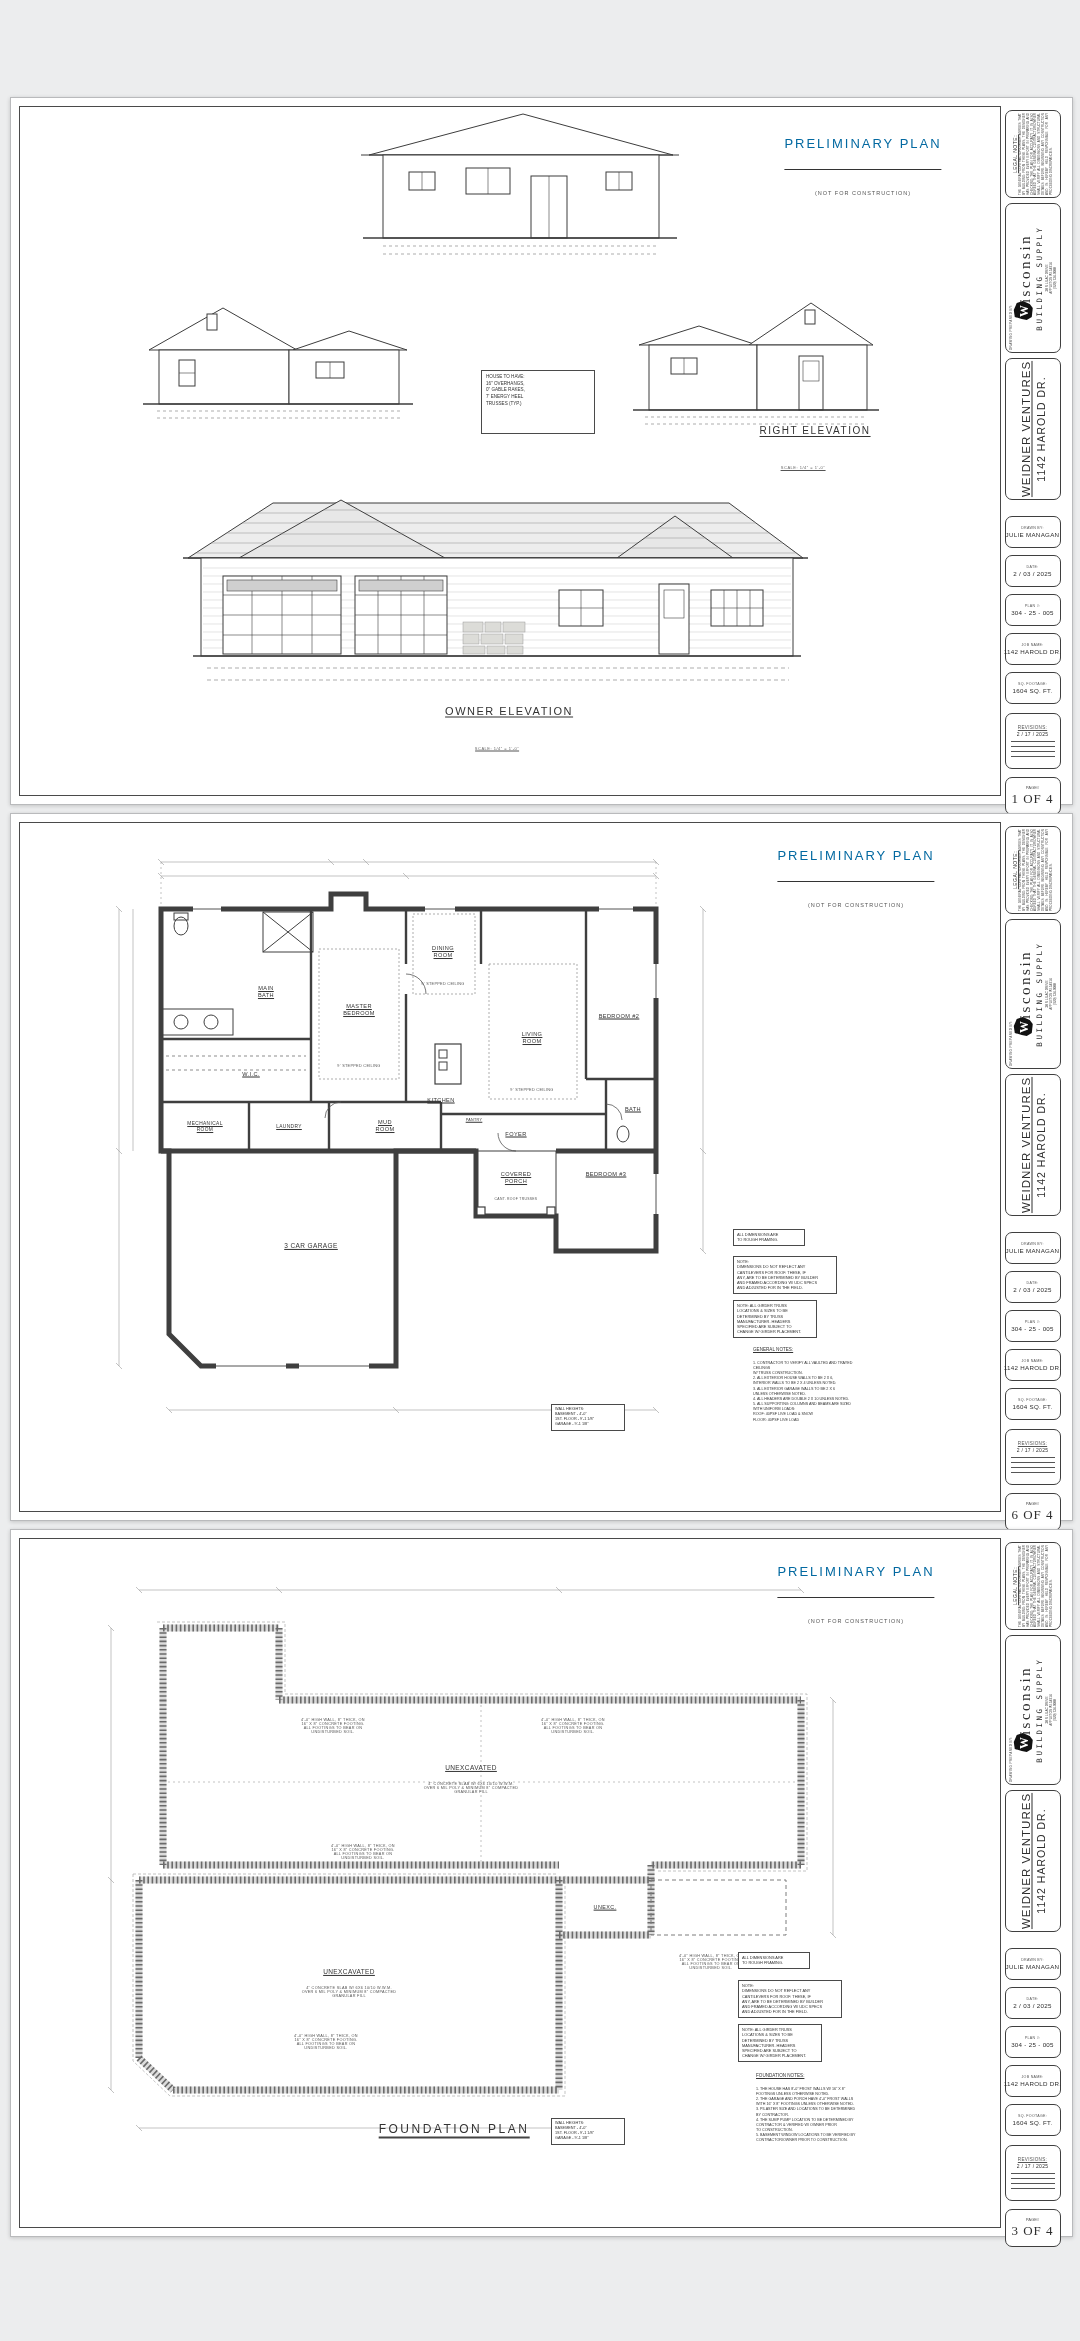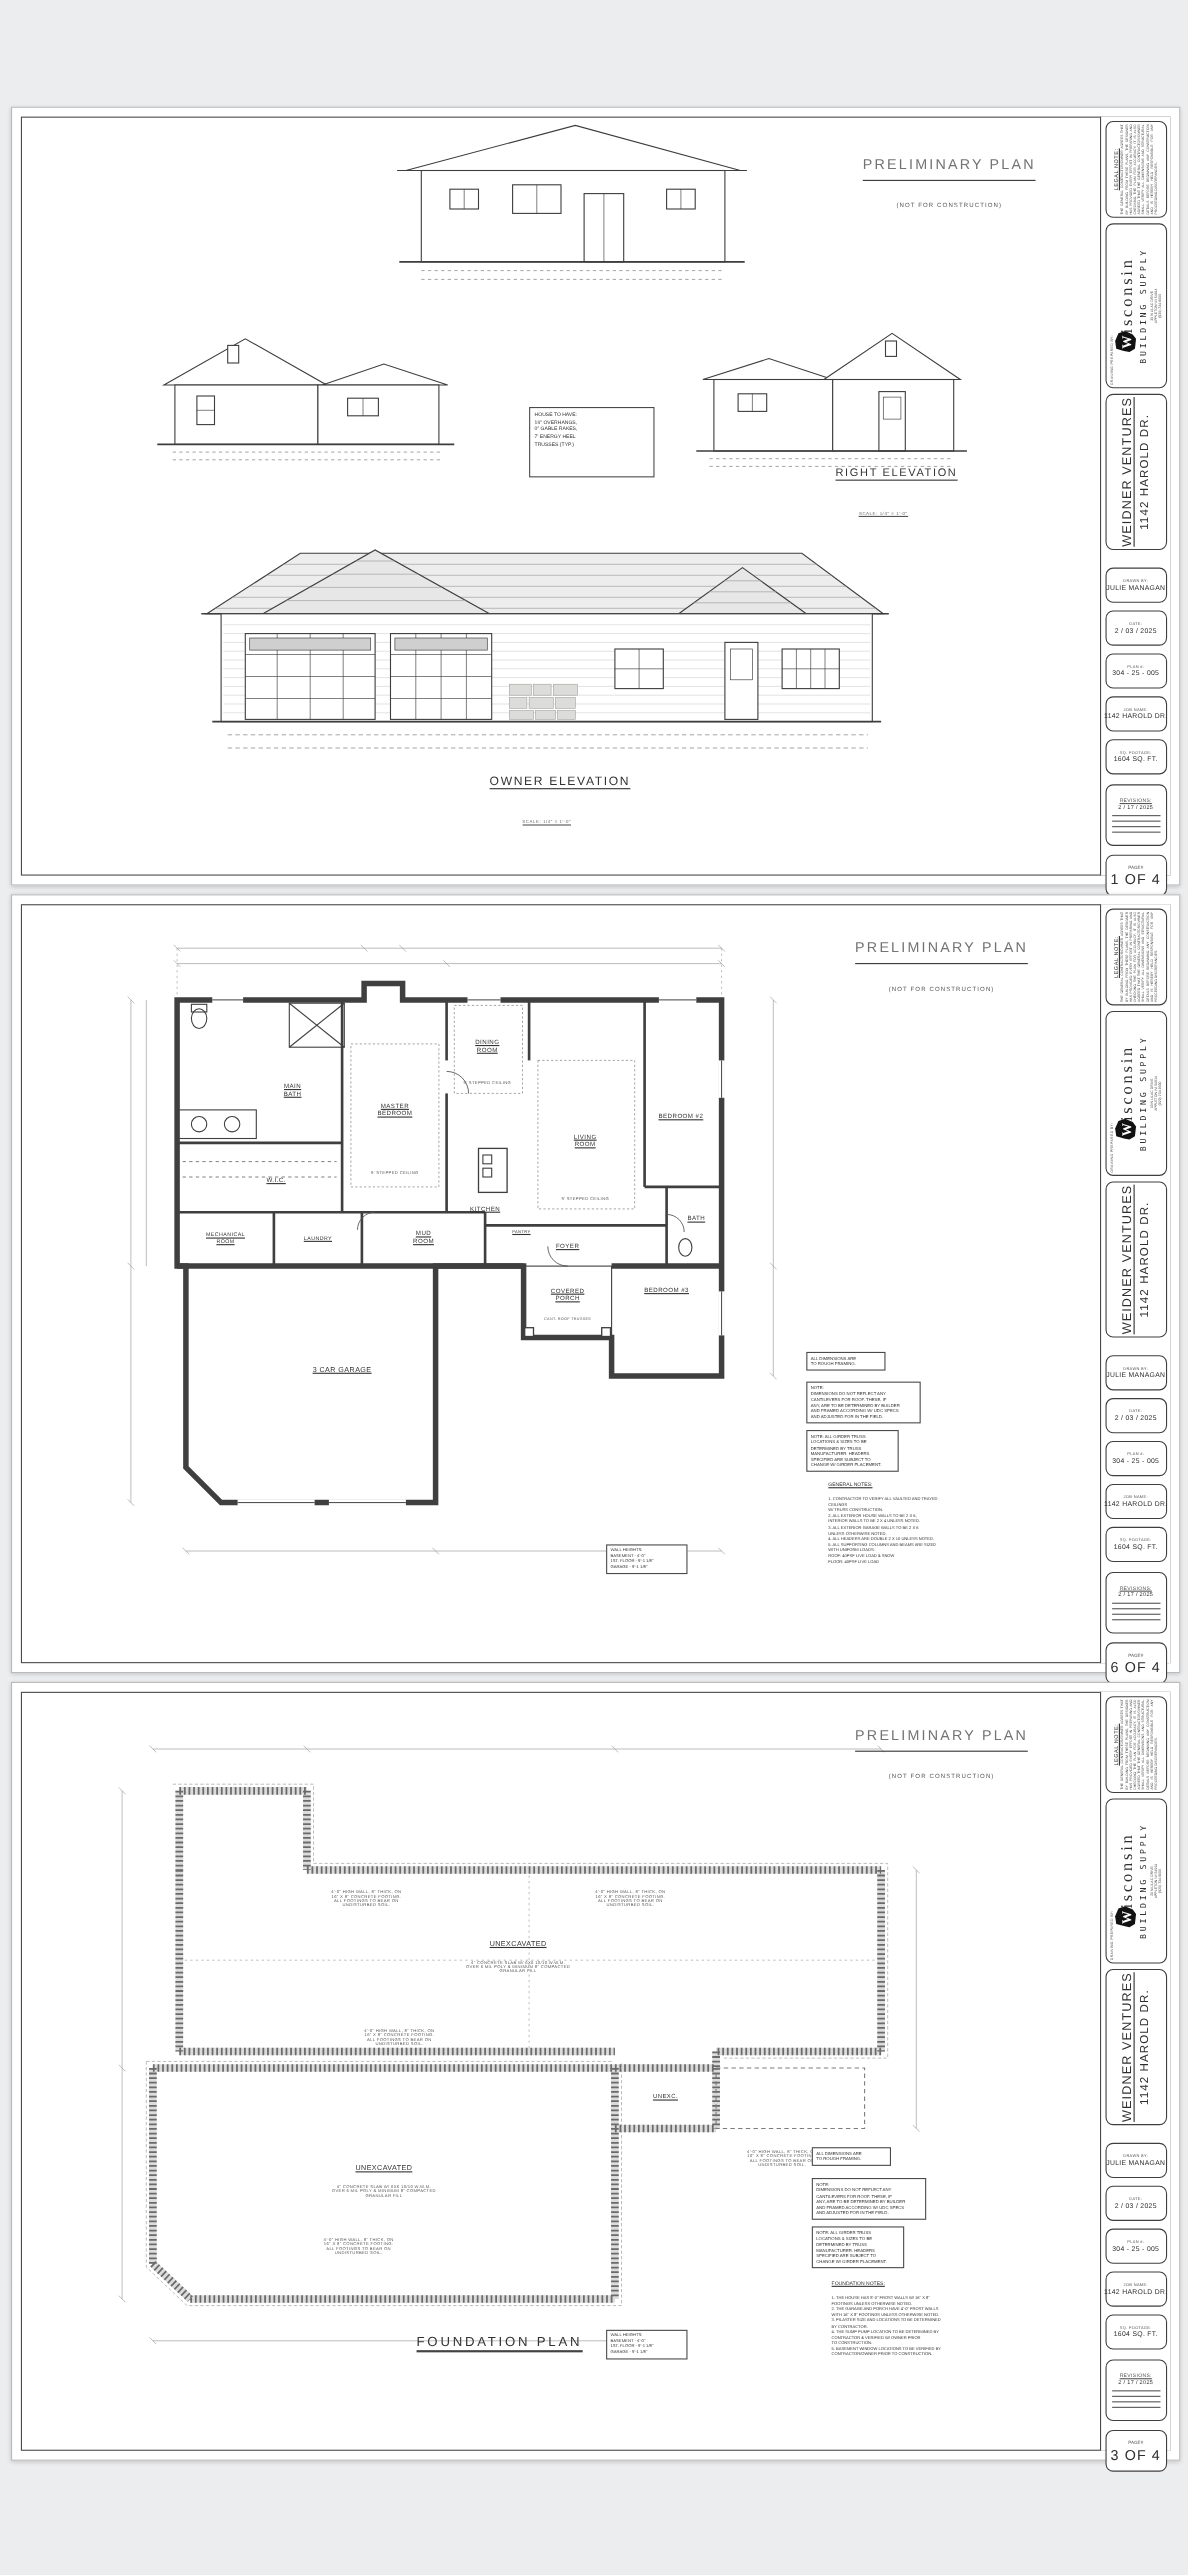--- a/index.html
+++ b/index.html
@@ -3,21 +3,21 @@
 <meta charset="utf-8">
 <style>
   html,body{margin:0;padding:0;}
   body{width:1080px;height:2341px;background:#ecedee;position:relative;overflow:hidden;
        font-family:"Liberation Sans",sans-serif;color:#2e2e2e;}
   .sheet{position:absolute;left:10px;width:1061px;height:706px;background:#fff;
          border:1px solid #b9babc;box-shadow:0 1px 4px rgba(0,0,0,.18);}
   .frame{position:absolute;inset:8px;border:1.2px solid #4a4a4a;}
   .art{position:absolute;inset:0;width:100%;height:100%;}
   .ov{position:absolute;transform:translate(-50%,-50%);text-align:center;white-space:pre-line;}
-  .stamp-t{font-size:13px;letter-spacing:2px;border-bottom:1.4px solid #333;padding-bottom:7px;color:#737373;}
+  .stamp-t{font-size:13px;letter-spacing:2px;border-bottom:1.4px solid #333;padding-bottom:18px;color:#0369a1;}
   .stamp-s{font-size:5.5px;letter-spacing:1px;margin-top:2px;color:#555;}
   .elabel{font-size:10px;letter-spacing:1.5px;border-bottom:1.4px solid #333;color:#333;margin-left:24px;}
   .escale{font-size:4px;letter-spacing:.5px;border-bottom:.6px solid #555;display:inline-block;margin-top:2px;color:#666;}
   .ptitle{font-size:12px;letter-spacing:2.5px;border-bottom:2px solid #444;color:#333;padding-bottom:1px;}
   .psub{font-size:5.5px;letter-spacing:.6px;color:#444;margin-top:2px;}
   .rl{position:absolute;transform:translate(-50%,-50%);font-size:5.6px;letter-spacing:.4px;color:#333;
       text-align:center;white-space:pre-line;text-decoration:underline;text-underline-offset:1px;line-height:1.25;}
   .cn{position:absolute;transform:translate(-50%,-50%);font-size:3.8px;letter-spacing:.3px;color:#555;
       text-align:center;white-space:pre-line;text-decoration:none;}
   .notebox{position:absolute;border:.9px solid #4a4a4a;background:#fff;padding:2px 3px;
@@ -39,21 +39,21 @@
   .brandrow{display:flex;align-items:flex-end;}
   .brand-n{font-family:"Liberation Serif",serif;font-size:15px;letter-spacing:2.5px;margin-left:-3px;}
   .brand-s{font-family:"DejaVu Sans Mono",monospace;font-size:7.5px;letter-spacing:2.5px;margin-top:1px;}
   .brand-a{font-size:3.2px;line-height:1.3;text-align:center;color:#444;margin-top:1px;}
   .client-n{font-size:11.5px;letter-spacing:1px;text-decoration:underline;text-underline-offset:2px;white-space:nowrap;}
   .client-a{font-size:10.5px;letter-spacing:1px;margin-top:3px;white-space:nowrap;}
   .f-l{font-size:3.6px;color:#555;letter-spacing:.3px;}
   .f-v{font-size:6.2px;letter-spacing:.3px;margin-top:1px;white-space:nowrap;}
   .rev-line{width:44px;border-top:.8px solid #555;margin-top:4px;}
   .page-l{font-size:4.2px;color:#555;}
-  .page-v{font-size:13px;letter-spacing:1px;margin-top:1px;}
+  .page-v{font-size:13px;letter-spacing:1px;margin-top:1px;font-family:Liberation Serif, serif;}
 </style>
 </head>
 <body>
 
 <section class="sheet" style="top:97px;">
   <div class="frame"></div>
   <svg class="art" viewBox="0 0 1061 706" preserveAspectRatio="none">
     <g stroke="#3d3d3d" fill="none" stroke-width="1">
 
       <polygon points="358,57 512,16 662,57" fill="#fff"></polygon>

